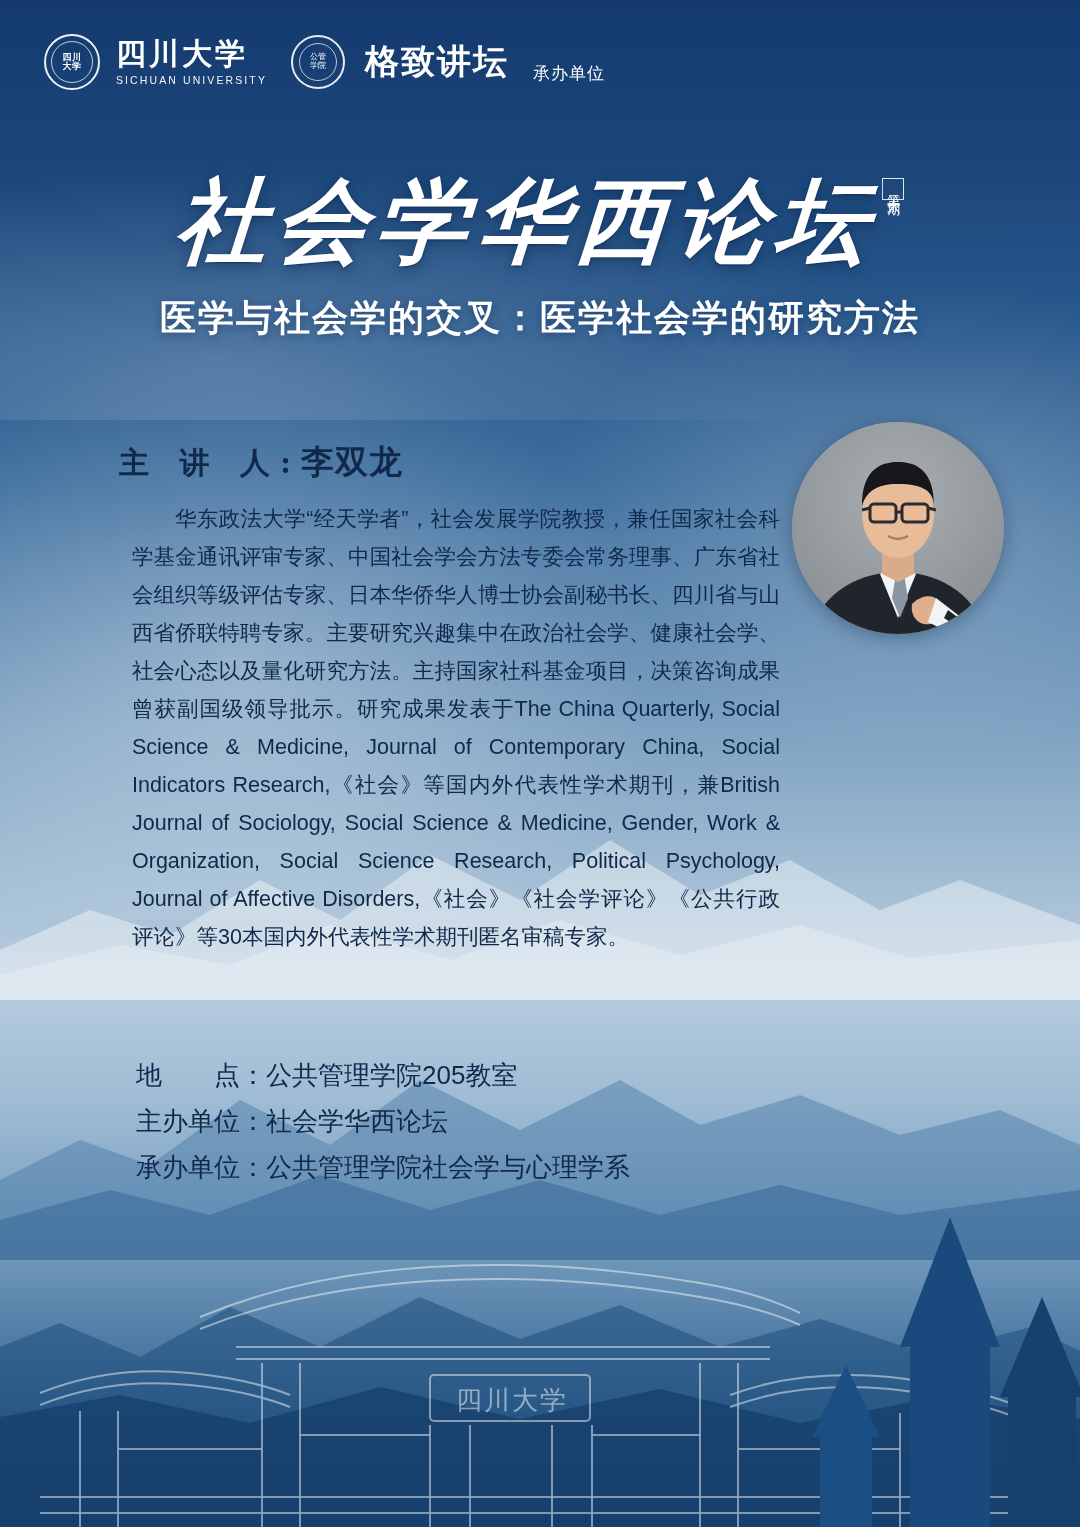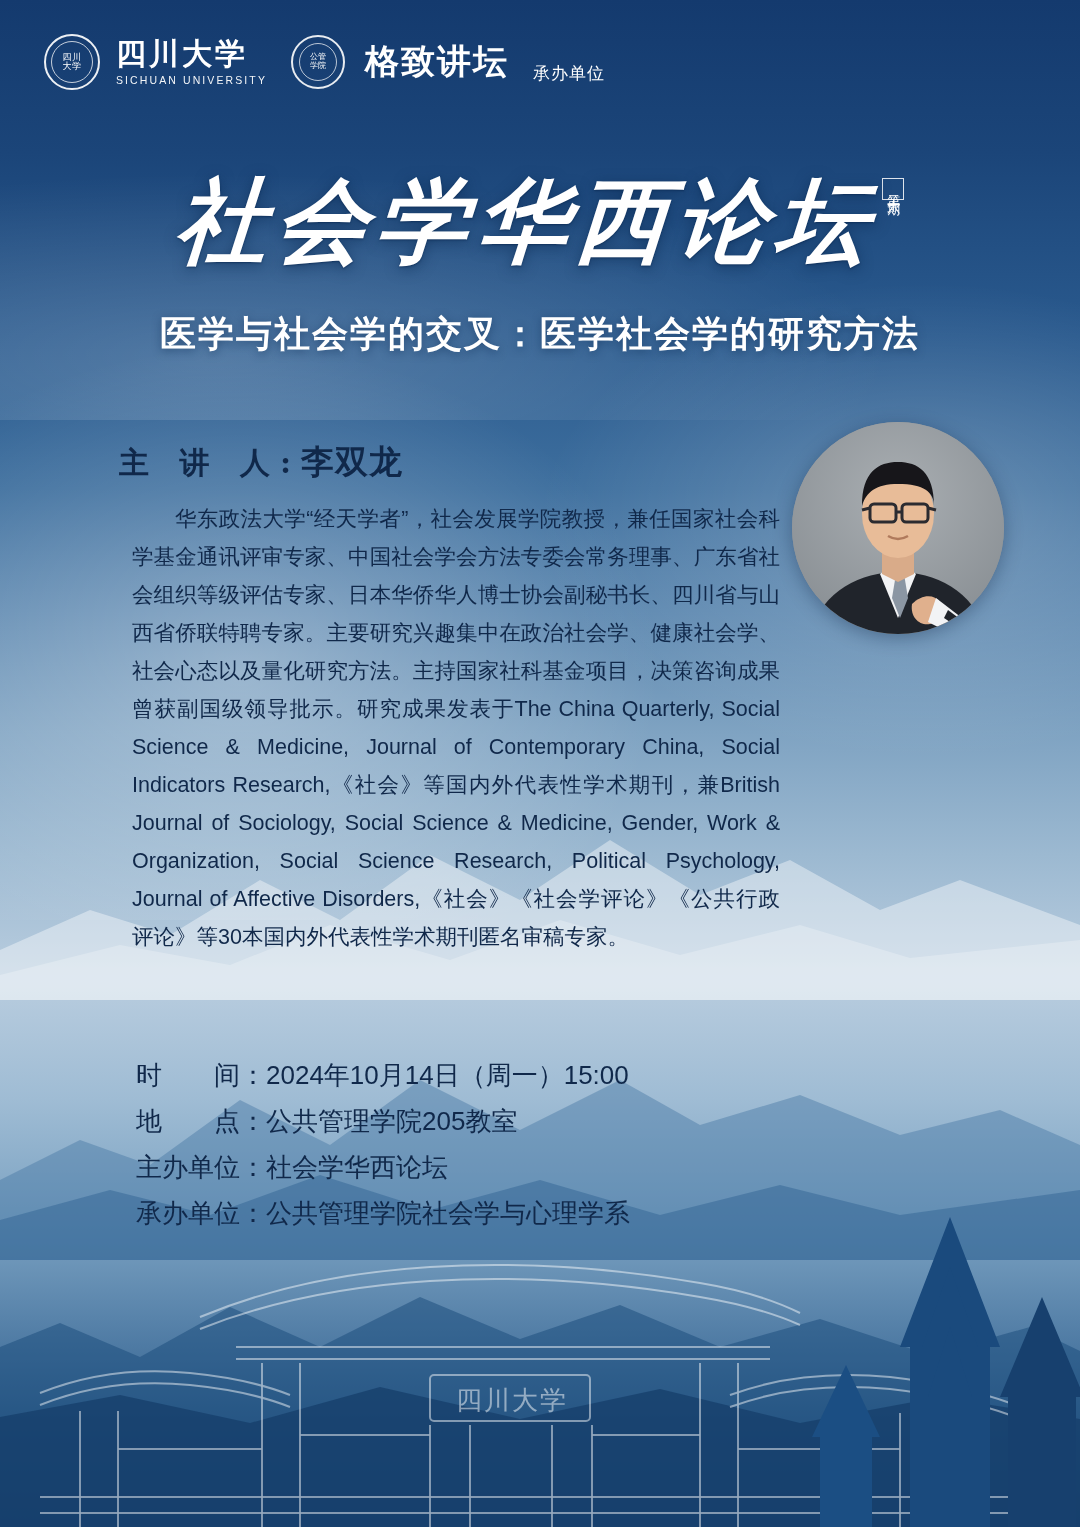--- a/index.html
+++ b/index.html
@@ -61,21 +61,21 @@
     border: 2px solid rgba(255,255,255,0.92);
     position: relative; flex: none;
     display: flex; align-items: center; justify-content: center;
   }
   .seal:after {
     content: ""; position: absolute; left: 5px; top: 5px; right: 5px; bottom: 5px;
     border: 1px solid rgba(255,255,255,0.75); border-radius: 50%;
   }
   .seal .seal-mark {
     font-size: 9px; color: #fff; line-height: 1.05; text-align: center;
-    letter-spacing: 0.5px; z-index: 2;
+    letter-spacing: 0.5px; z-index: 2; font-weight: bold;
   }
   .scu-name { color: #ffffff; line-height: 1; }
   .scu-cn {
     font-family: "DejaVu Serif", "Liberation Serif", serif;
     font-size: 30px; font-weight: 700; letter-spacing: 3px;
   }
   .scu-en {
     font-size: 10.5px; letter-spacing: 2.1px; margin-top: 6px; opacity: 0.95;
   }
   .divider-logo {
@@ -115,21 +115,21 @@
   }
   .issue-tag {
     display: inline-block; vertical-align: top;
     margin-left: 6px; margin-top: 18px;
     writing-mode: vertical-rl;
     font-size: 13px; color: #fff;
     border: 1px solid rgba(255,255,255,0.85);
     padding: 5px 3px; letter-spacing: 2px; line-height: 1.1;
   }
   .subtitle {
-    margin-top: 26px;
+    margin-top: 10px;
     font-family: "DejaVu Serif", "Liberation Serif", serif;
     font-size: 36px; font-weight: 700; color: #ffffff;
     letter-spacing: 2px;
     text-shadow: 0 2px 8px rgba(10,40,80,0.5);
   }
 
   
   .speaker-row {
     position: absolute; top: 440px; left: 119px; z-index: 6;
   }
@@ -264,23 +264,20 @@
 
       <path d="M144,176 L170,196 L160,212 L136,200 Z" fill="#f2f3f5"></path>
       <path d="M156,188 L180,206 L176,212 L152,196 Z" fill="#20242b"></path>
     </svg>
   </div>
 
   <div class="bio">华东政法大学“经天学者”，社会发展学院教授，兼任国家社会科学基金通讯评审专家、中国社会学会方法专委会常务理事、广东省社会组织等级评估专家、日本华侨华人博士协会副秘书长、四川省与山西省侨联特聘专家。主要研究兴趣集中在政治社会学、健康社会学、社会心态以及量化研究方法。主持国家社科基金项目，决策咨询成果曾获副国级领导批示。研究成果发表于The China Quarterly, Social Science &amp; Medicine, Journal of Contemporary China, Social Indicators Research,《社会》等国内外代表性学术期刊，兼British Journal of Sociology, Social Science &amp; Medicine, Gender, Work &amp; Organization, Social Science Research, Political Psychology, Journal of Affective Disorders,《社会》《社会学评论》《公共行政评论》等30本国内外代表性学术期刊匿名审稿专家。</div>
 
   <div class="info">
     <div class="info-line">
-      <span class="k">时　　间：</span><span class="v">2024年10月14日（周一）15:00</span>
-    </div>
-    <div class="info-line">
       <span class="k">地　　点：</span><span class="v">公共管理学院205教室</span>
     </div>
     <div class="info-line">
       <span class="k">主办单位：</span><span class="v">社会学华西论坛</span>
     </div>
     <div class="info-line">
       <span class="k">承办单位：</span><span class="v">公共管理学院社会学与心理学系</span>
     </div>
   </div>
 

